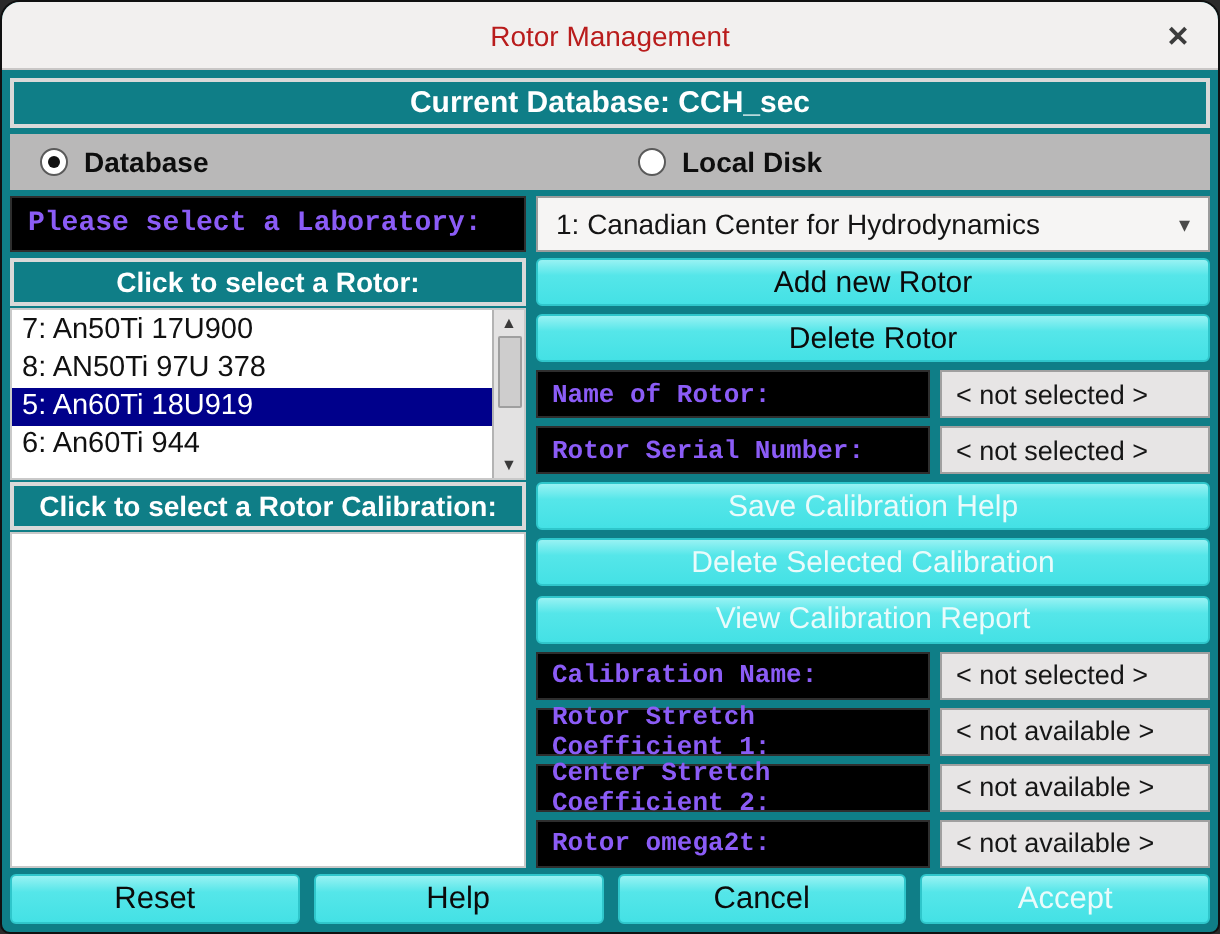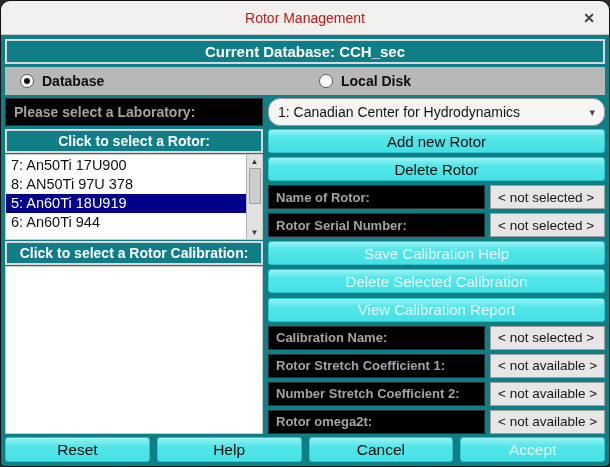--- a/index.html
+++ b/index.html
@@ -55,27 +55,28 @@
     width: 14px; height: 14px; border-radius: 50%;
     background: #ffffff; border: 1px solid #5a5a5a;
     display: inline-flex; align-items: center; justify-content: center;
   }
   .radio-circle.checked::after {
     content: ""; width: 6px; height: 6px; border-radius: 50%; background: #111111;
   }
 
   .lab-row { height: 28px; flex: 0 0 auto; display: flex; gap: 5px; }
   .black-label {
-    background: #000000; color: #a3a3a3;
+    background: #000000; color: #8b5cf6;
     font-weight: bold; display: flex; align-items: center;
     border: 1px solid #2e2e2e;
+    font-family: Liberation Mono, monospace;
   }
   .lab-label { width: 258px; font-size: 14px; padding-left: 8px; flex: 0 0 auto; }
   .combo {
-    flex: 1; background: #F6F5F4; border: 1px solid #9c9c9c; border-radius: 12px;
+    flex: 1; background: #F6F5F4; border: 1px solid #9c9c9c; border-radius: 0;
     display: flex; align-items: center; padding: 0 9px;
     font-size: 14px; color: #141414;
   }
   .combo-text { flex: 1; }
   .chevron { font-size: 11px; color: #4a4a4a; }
 
   .main { flex: 1; display: flex; gap: 5px; min-height: 0; }
 
   .left-col { width: 258px; flex: 0 0 auto; display: flex; flex-direction: column; gap: 1px; }
   .teal-header {
@@ -103,21 +104,21 @@
   .btn-cyan {
     height: 24px; flex: 0 0 auto; width: 100%;
     background: linear-gradient(180deg, #98F2F3 0%, #55E6E9 35%, #44E1E5 100%);
     border: 1px solid #2FC6CB; border-radius: 3px;
     font-family: "Liberation Sans", sans-serif;
     font-size: 15px; color: #0b0b0b;
     display: flex; align-items: center; justify-content: center;
   }
   .btn-cyan.disabled { color: #EAFBFB; }
   .field-row { height: 24px; flex: 0 0 auto; display: flex; gap: 5px; }
-  .f-label { width: 217px; flex: 0 0 auto; font-size: 13px; padding-left: 7px; }
+  .f-label { width: 197px; flex: 0 0 auto; font-size: 13px; padding-left: 7px; }
   .f-value {
     flex: 1; background: #E7E5E5; border: 1px solid #A0A0A0;
     font-size: 13.5px; color: #161616;
     display: flex; align-items: center; padding-left: 7px;
     white-space: nowrap;
   }
 
   .footer { height: 25px; flex: 0 0 auto; display: flex; gap: 7px; }
   .footer .btn-cyan { flex: 1; height: 100%; font-size: 15.5px; }
 </style>
@@ -197,21 +198,21 @@
 
         <div class="field-row">
           <div class="black-label f-label">Calibration Name:</div>
           <div class="f-value">&lt; not selected &gt;</div>
         </div>
         <div class="field-row">
           <div class="black-label f-label">Rotor Stretch Coefficient 1:</div>
           <div class="f-value">&lt; not available &gt;</div>
         </div>
         <div class="field-row">
-          <div class="black-label f-label">Number Stretch Coefficient 2:</div>
+          <div class="black-label f-label">Center Stretch Coefficient 2:</div>
           <div class="f-value">&lt; not available &gt;</div>
         </div>
         <div class="field-row">
           <div class="black-label f-label">Rotor omega2t:</div>
           <div class="f-value">&lt; not available &gt;</div>
         </div>
       </div>
 
     </div>
 

